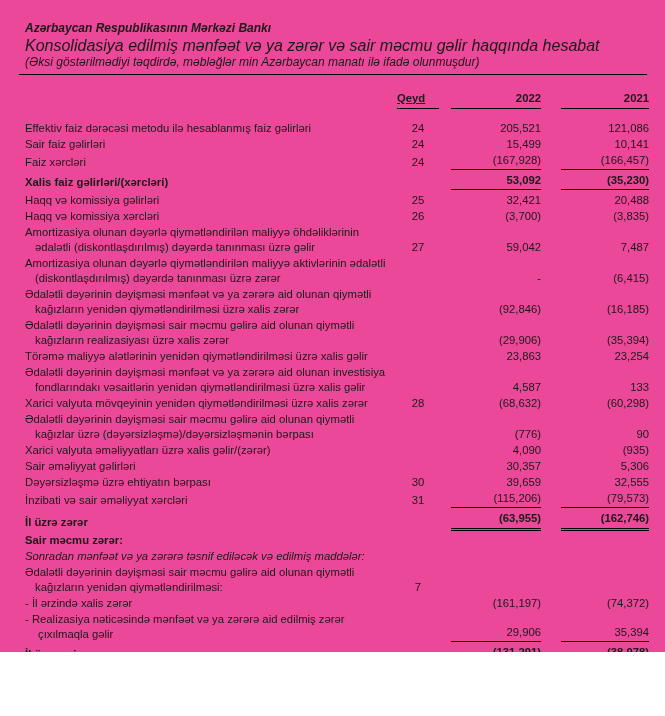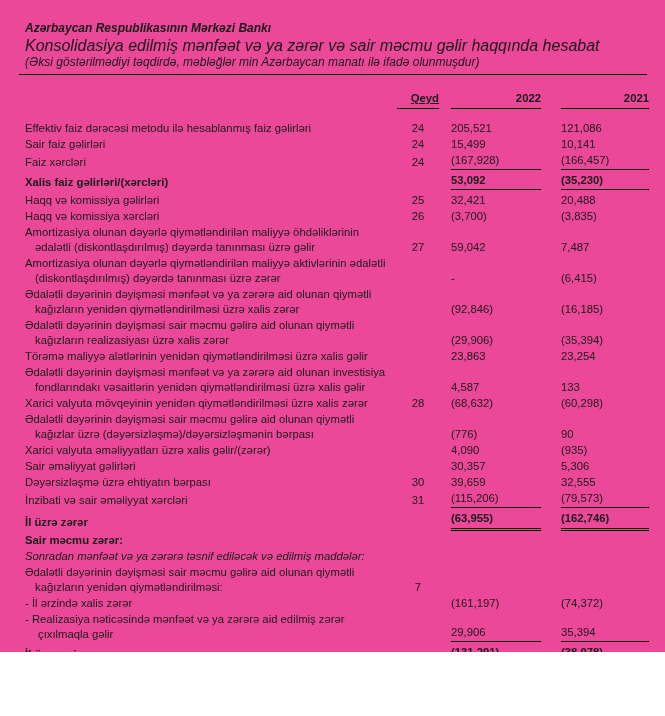--- a/index.html
+++ b/index.html
@@ -41,30 +41,30 @@
   col.c-v21   { width: 88px; }
 
   th, td {
     padding: 1px 0 0 0;
     vertical-align: bottom;
     line-height: 15px;
     font-size: 11.3px;
     font-weight: normal;
   }
   thead th { font-weight: bold; padding-bottom: 2px; }
-  th.h-note { text-align: right; border-bottom: 1.5px solid #000; text-decoration: underline; }
+  th.h-note { text-align: left; border-bottom: 1.5px solid #000; text-decoration: underline; }
   th.h-val  { text-align: right;  border-bottom: 1.5px solid #000; margin-top: 44px; }
 
   tbody tr:first-child td { padding-top: 12px; }
 
   td.lbl { text-align: left; }
   td.lbl .hang   { display: block; padding-left: 10px; text-indent: -10px; }
   td.lbl .bullet { display: block; padding-left: 13px; text-indent: -13px; }
   td.note { text-align: center; }
-  td.v    { }
+  td.v    { text-align: right; }
 
   tr.bold td   { font-weight: bold; }
   tr.italic td { font-style: italic; }
 
   tr.rule-single td.v { border-bottom: 1.5px solid #000; padding-bottom: 1px; }
   tr.rule-double td.v { border-bottom: 3.5px double #000; padding-bottom: 2px; }
   tr.rule-thick  td.v { border-bottom: 2.5px solid #000; padding-bottom: 2px; }
   tr.rule-single + tr td, tr.rule-double + tr td, tr.rule-thick + tr td { padding-top: 3px; }
 </style>
 </head>

